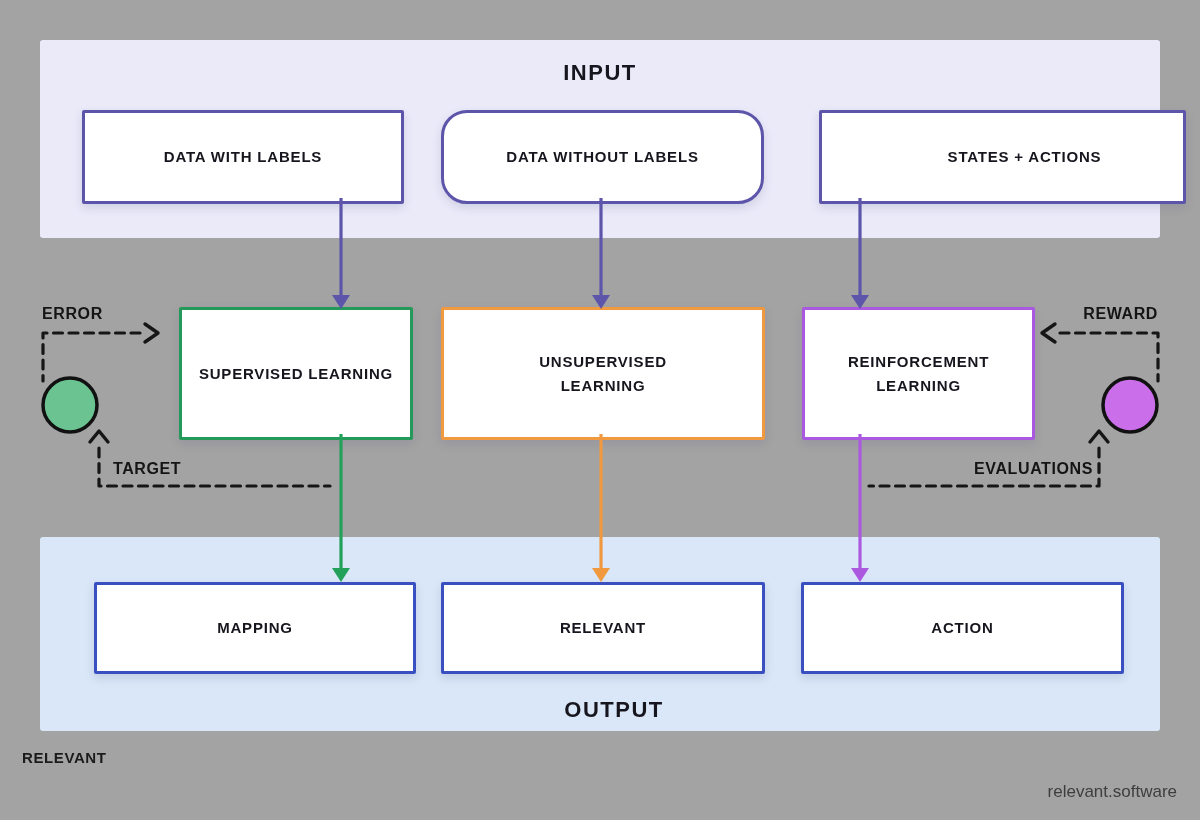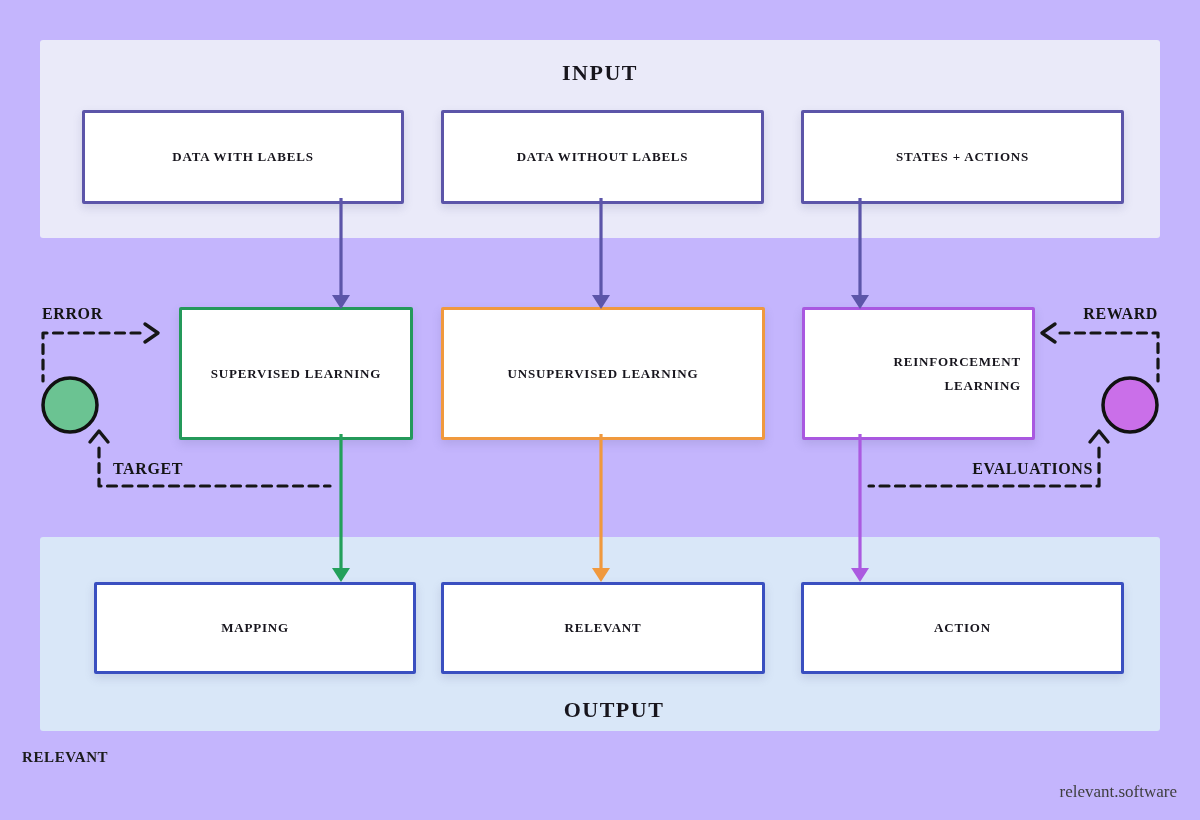--- a/index.html
+++ b/index.html
@@ -1,33 +1,33 @@
 <!DOCTYPE html>
 <html><head>
 <meta charset="utf-8">
 <style>
   html,body{margin:0;padding:0;background:#ffffff;}
   .canvas{
-    position:relative;width:1200px;height:820px;background:#c4b5fd;overflow:hidden;
-    font-family:Liberation Serif, serif;color:#1a1823;
+    position:relative;width:1200px;height:820px;background:#a3a3a3;overflow:hidden;
+    font-family:Liberation Sans, sans-serif;color:#1a1823;
   }
   .band{position:absolute;left:40px;width:1120px;border-radius:3px;}
   .band-input{top:40px;height:198px;}
   .band-output{top:537px;height:194px;}
   .band-title{
     position:absolute;left:0;width:100%;text-align:center;
     font-size:22px;font-weight:700;letter-spacing:1.5px;color:#17151d;
   }
   .input-title{top:60px;}
   .output-title{top:697px;transform:translateX(14px);}
   .box{
     position:absolute;background:#ffffff;border:3px solid;border-radius:2px;
-    display:flex;align-items:center;justify-content:center;text-align:right;
+    display:flex;align-items:center;justify-content:center;text-align:center;
     box-shadow:0 4px 10px rgba(88,90,140,0.18);
-    font-weight:700;font-size:13px;letter-spacing:0.8px;line-height:24px;color:#17151d;
+    font-weight:700;font-size:15px;letter-spacing:0.8px;line-height:24px;color:#17151d;
   }
   .box .lbl{display:block;}
   .box.mid .lbl{max-width:205px;}
   .row-top .box{top:110px;height:88px;}
   .row-mid .box{top:307px;height:127px;}
   .row-out .box{top:582px;height:86px;}
   .ann-label{
     position:absolute;font-size:16px;font-weight:700;letter-spacing:0.6px;color:#141414;
   }
   svg.overlay{position:absolute;left:0;top:0;width:1200px;height:820px;pointer-events:none;}
@@ -47,24 +47,24 @@
   <div class="band band-input" style="background-color: rgb(234, 234, 249);"></div>
   <div class="band-title input-title">INPUT</div>
 
   <div class="band band-output" style="background-color: rgb(217, 231, 248);"></div>
   <div class="band-title output-title">OUTPUT</div>
 
   <div class="row-top">
     <div class="box" style="left: 82px; width: 316px; border-color: rgb(92, 85, 169);">
       <span class="lbl">DATA WITH LABELS</span>
     </div>
-    <div class="box" style="left: 441px; width: 317px; border-color: rgb(92, 85, 169);">
+    <div class="box" style="left: 441px; width: 317px; border-color: rgb(92, 85, 169); border-radius: 26px;">
       <span class="lbl">DATA WITHOUT LABELS</span>
     </div>
-    <div class="box" style="left: 801px; width: 317px; border-color: rgb(92, 85, 169);">
+    <div class="box" style="left: 819px; width: 317px; border-color: rgb(92, 85, 169); padding-left: 44px;">
       <span class="lbl">STATES + ACTIONS</span>
     </div>
   </div>
 
   <div class="row-mid">
     <div class="box mid" style="left: 171px; width: 228px; border-color: rgb(36, 153, 90); margin-left: 8px;">
       <span class="lbl">SUPERVISED LEARNING</span>
     </div>
     <div class="box mid" style="left: 441px; width: 318px; border-color: rgb(240, 153, 62);">
       <span class="lbl">UNSUPERVISED LEARNING</span>

